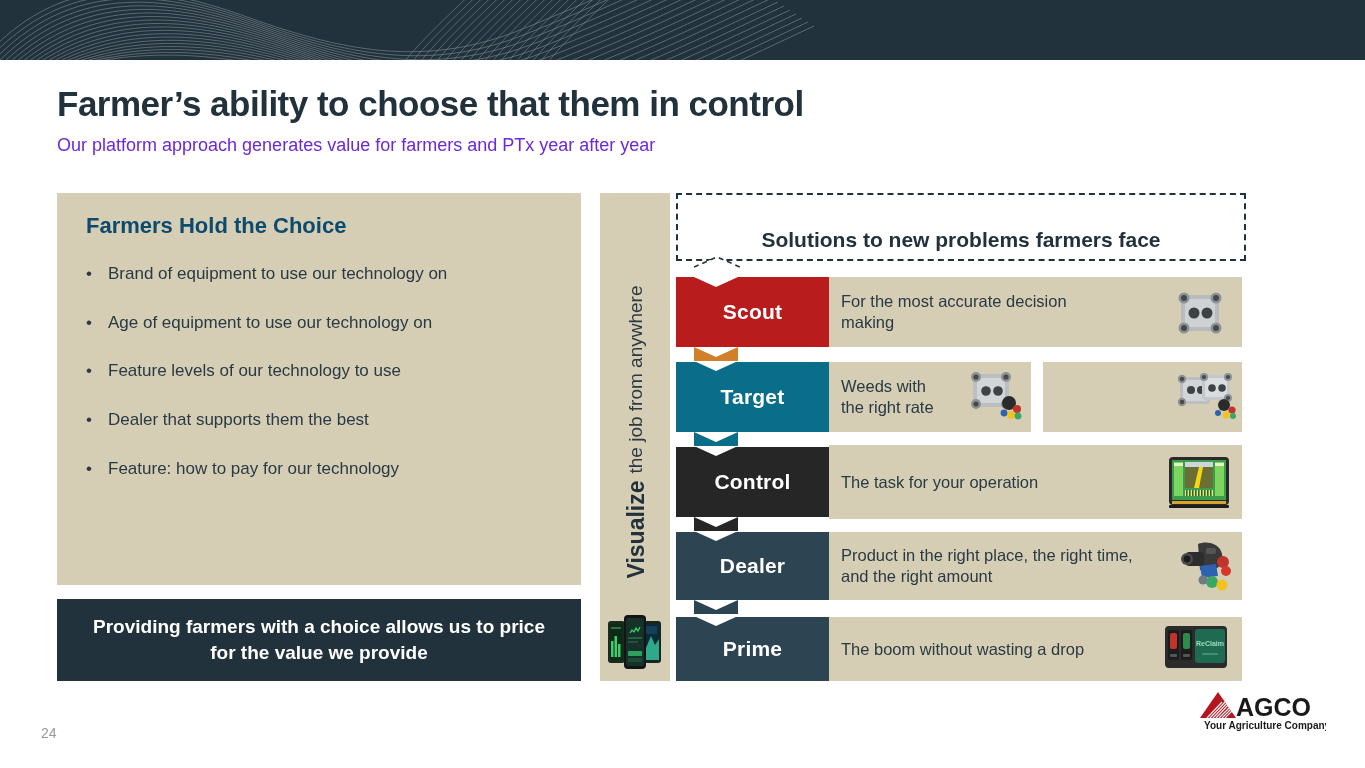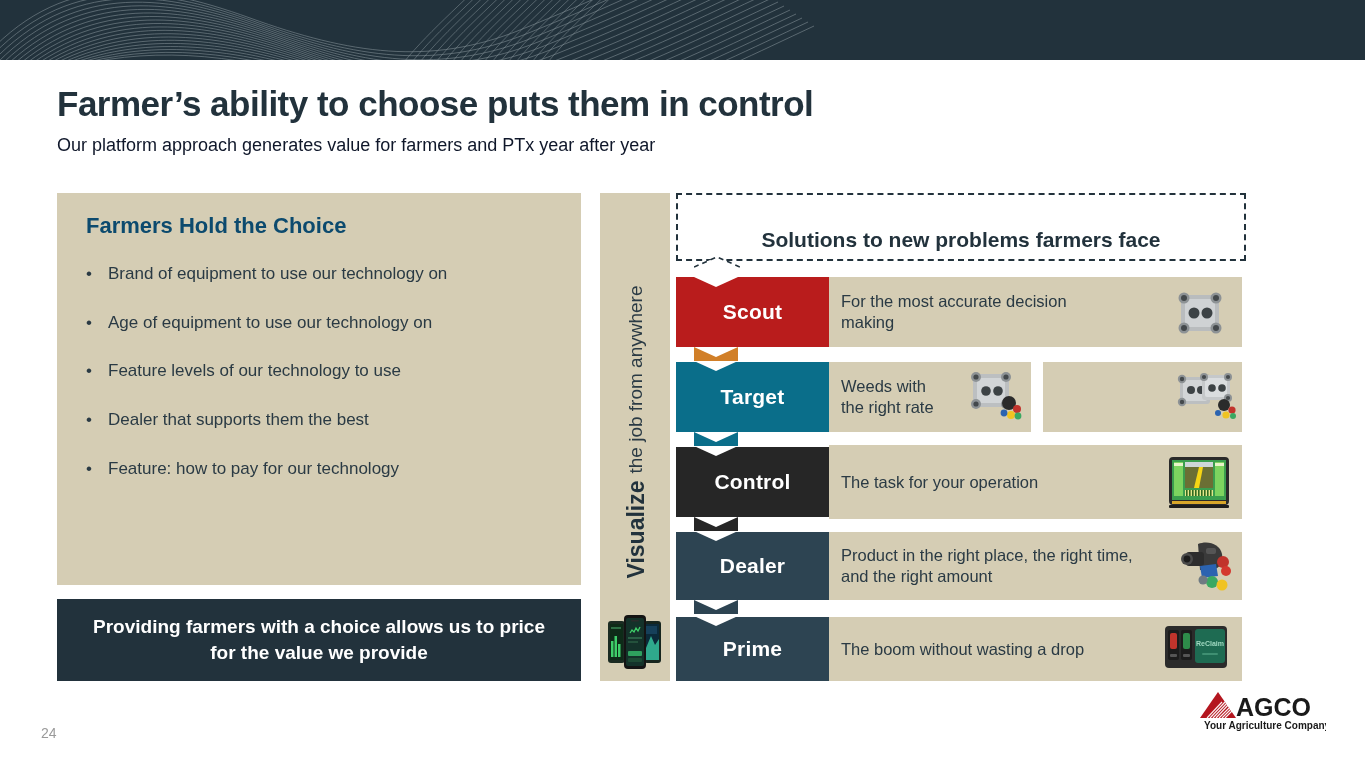--- a/index.html
+++ b/index.html
@@ -20,21 +20,21 @@
   .header-band svg{position:absolute;left:0;top:0;}
 
   
   .page-title{
     position:absolute;left:57px;top:84px;
     font-size:35px;font-weight:bold;letter-spacing:-0.5px;
     color:#22323c;white-space:nowrap;
   }
   .page-subtitle{
     position:absolute;left:57px;top:135px;
-    font-size:18px;font-weight:normal;color:#0f172a;white-space:nowrap;
+    font-size:18px;font-weight:normal;color:#6d28d9;white-space:nowrap;
   }
 
   
   .left-panel{
     position:absolute;left:57px;top:193px;width:524px;height:392px;
     background:#d5cdb4;
   }
   .left-panel-title{
     position:absolute;left:29px;top:20px;
     font-size:22px;font-weight:bold;color:#0c4a6e;
@@ -168,21 +168,21 @@
       <path d="M508,62 C534,30 574,-4 610,-40"></path>
       <path d="M516,62 C542,30 582,-4 618,-40"></path>
       <path d="M524,62 C550,30 590,-4 626,-40"></path>
       <path d="M532,62 C558,30 598,-4 634,-40"></path>
       <path d="M540,62 C566,30 606,-4 642,-40"></path>
       <path d="M548,62 C574,30 614,-4 650,-40"></path>
     </g>
   </svg>
 </div>
 
-<div class="page-title">Farmer’s ability to choose puts them in control</div>
+<div class="page-title">Farmer’s ability to choose that them in control</div>
 <div class="page-subtitle">Our platform approach generates value for farmers and PTx year after year</div>
 
 <div class="left-panel">
   <div class="left-panel-title">Farmers Hold the Choice</div>
   <div class="bullet-list">
     <div class="bullet-item">
       <span class="bullet-dot">•</span>
       <span>Brand of equipment to use our technology on</span>
     </div>
     <div class="bullet-item">

